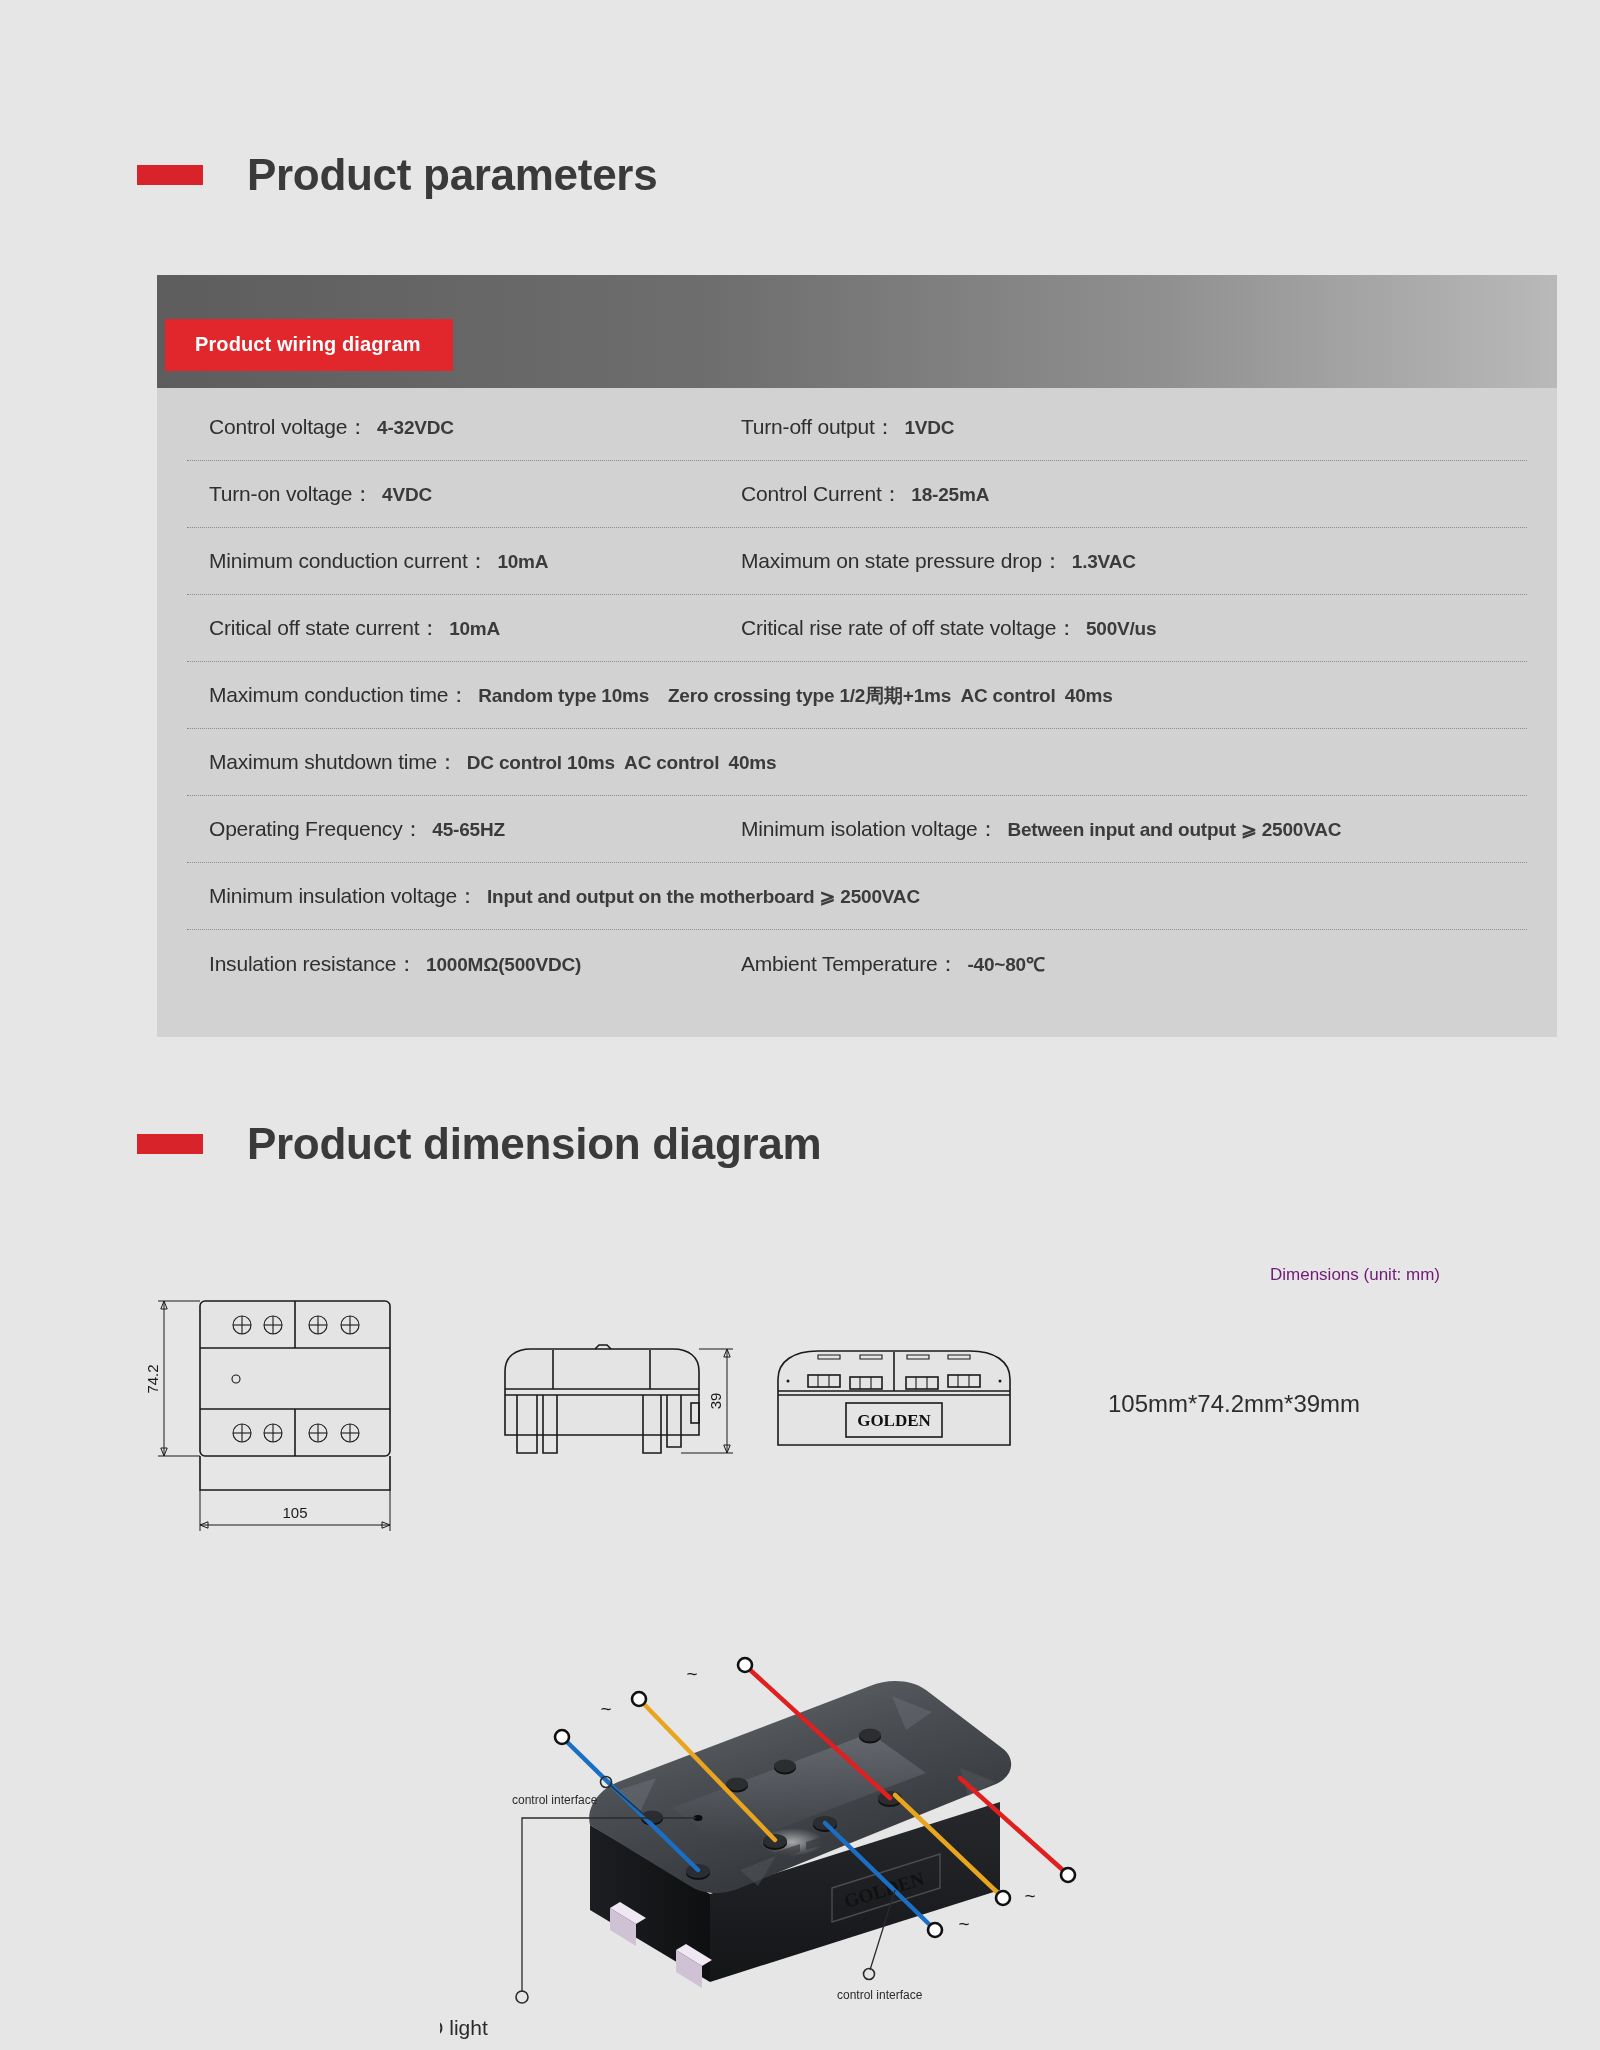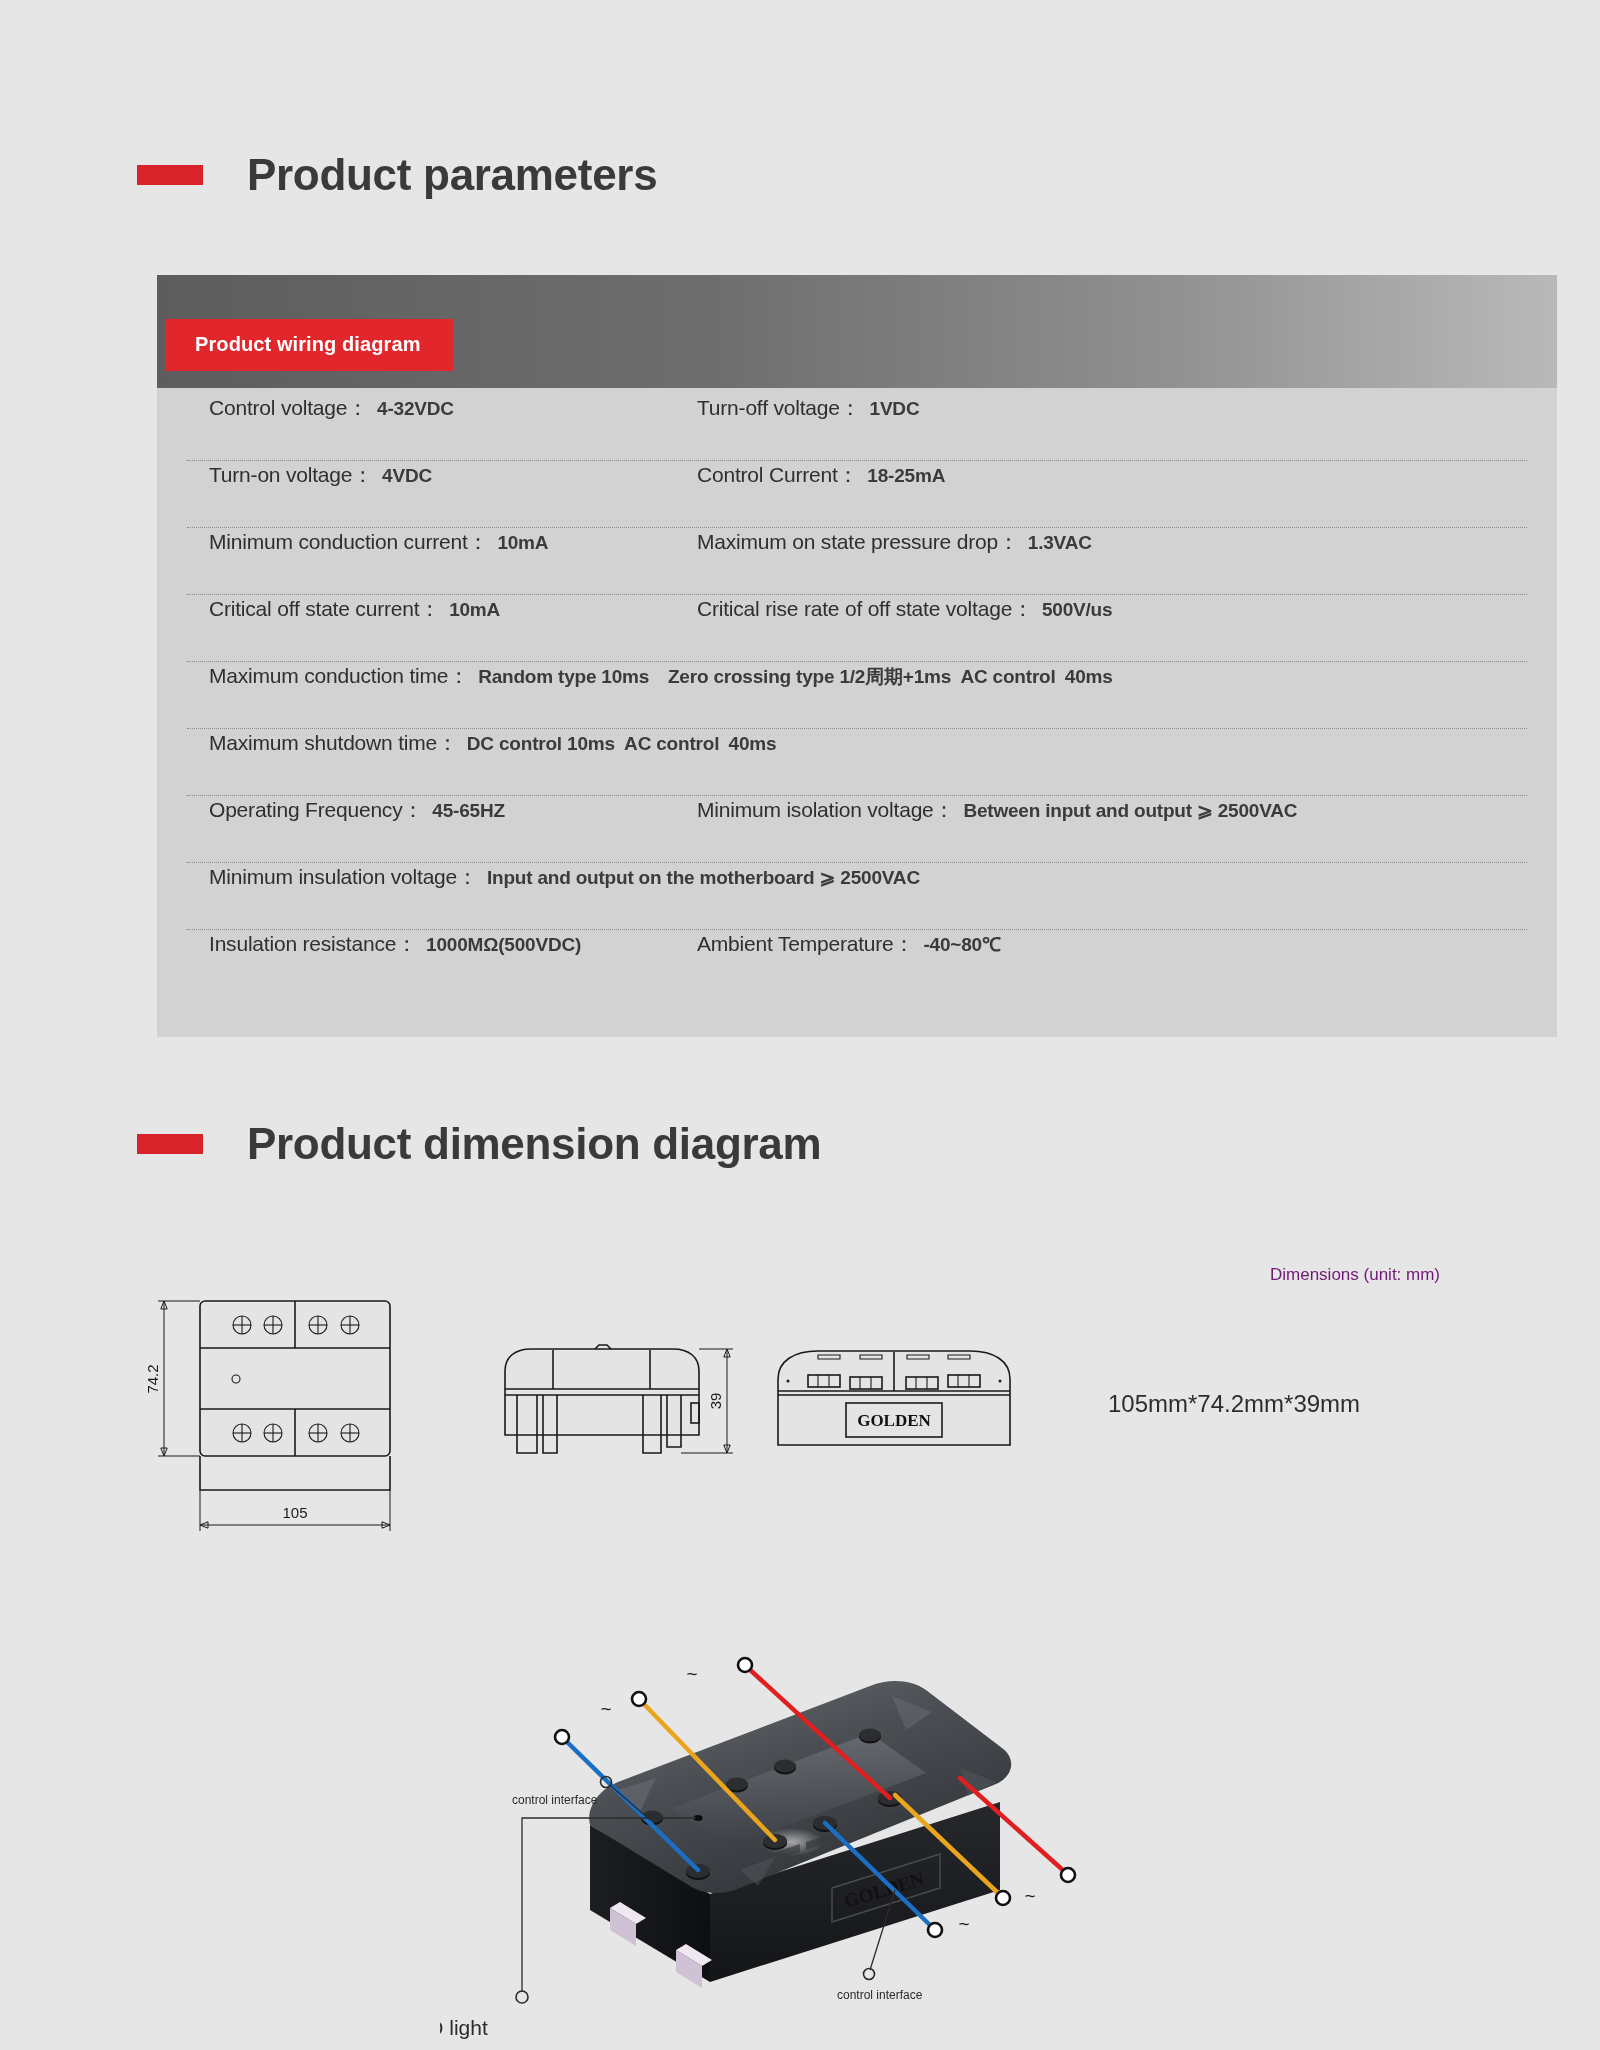--- a/index.html
+++ b/index.html
@@ -63,24 +63,26 @@
     padding: 14px 32px 15px 30px;
     white-space: nowrap;
     letter-spacing: 0.1px;
   }
   .panel-body {
     background: #d2d2d2;
     padding: 6px 0 40px 0;
   }
   .param-row {
     display: flex;
+    align-items: center;
     height: 67px;
     margin: 0 30px;
     border-bottom: 1px dotted #8c8c8c;
     box-sizing: border-box;
+    gap: 44px;
   }
   .param-row:last-child { border-bottom: none; }
   .param-cell {
     display: flex;
     align-items: baseline;
     white-space: nowrap;
   }
   .param-cell.col-left  { width: 510px; padding-left: 22px; box-sizing: border-box; }
   .param-cell.col-right { flex: 1; }
   .param-cell.col-full  { width: 100%; padding-left: 22px; box-sizing: border-box; }
@@ -154,21 +156,21 @@
     <div class="wiring-tab">Product wiring diagram</div>
   </div>
   <div class="panel-body">
 
     <div class="param-row">
       <div class="param-cell col-left">
         <span class="param-label">Control voltage：</span>
         <span class="param-value">4-32VDC</span>
       </div>
       <div class="param-cell col-right">
-        <span class="param-label">Turn-off voltage：</span>
+        <span class="param-label">Turn-off output：</span>
         <span class="param-value">1VDC</span>
       </div>
     </div>
 
     <div class="param-row">
       <div class="param-cell col-left">
         <span class="param-label">Turn-on voltage：</span>
         <span class="param-value">4VDC</span>
       </div>
       <div class="param-cell col-right">

